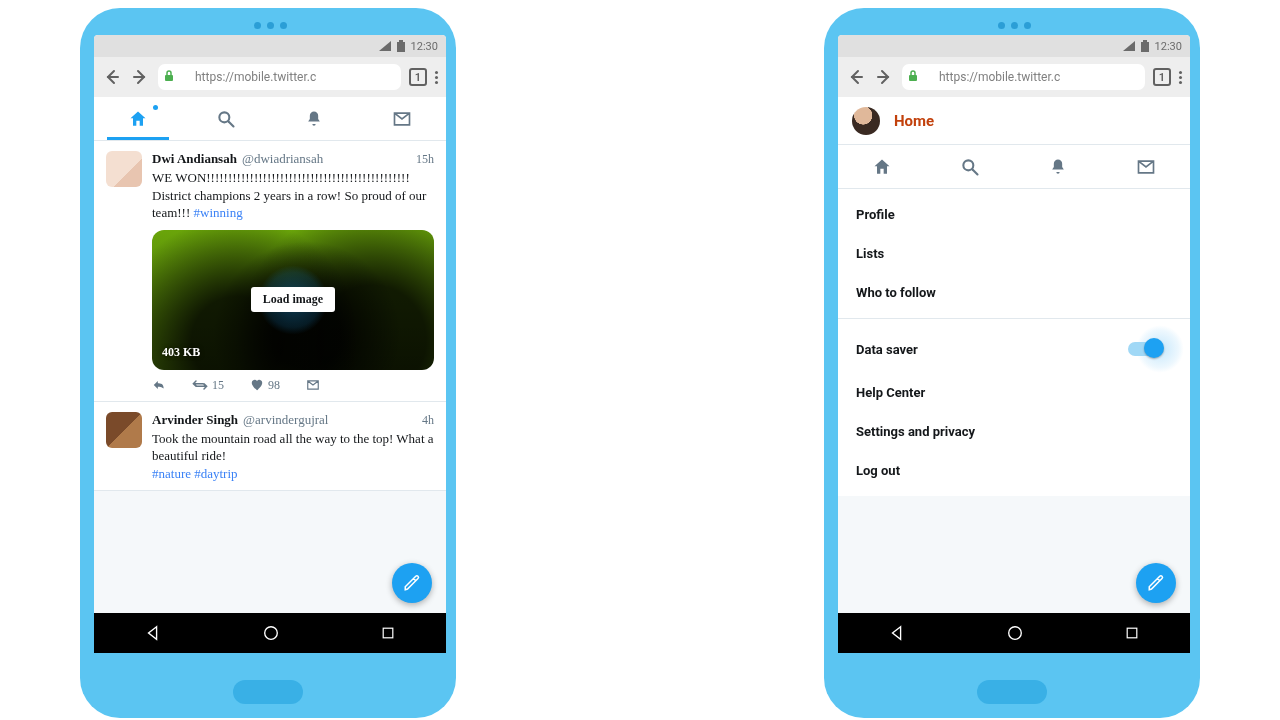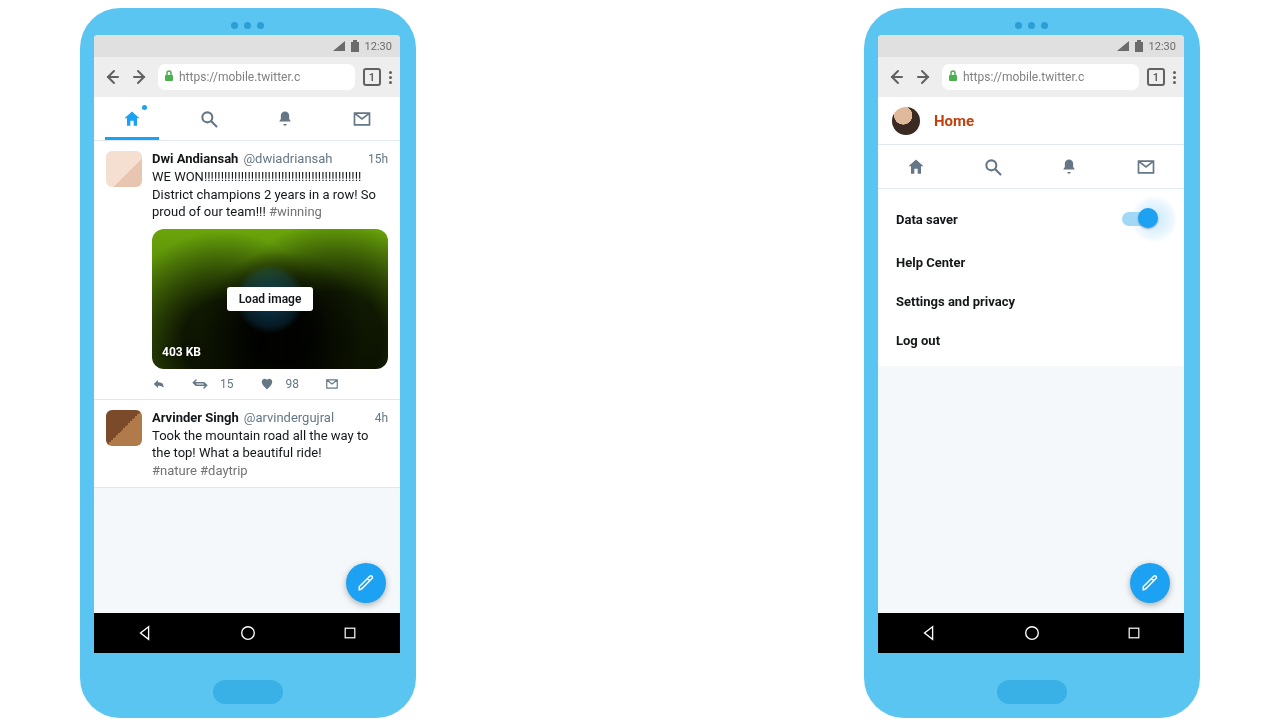--- a/index.html
+++ b/index.html
@@ -7,26 +7,26 @@
     width: 1280px;
     height: 720px;
     background: #fff;
     font-family: -apple-system, BlinkMacSystemFont, "Segoe UI", Roboto, Helvetica, Arial, sans-serif;
     display: flex;
     justify-content: space-between;
     padding: 0 80px;
     overflow: hidden;
   }
   .phone {
-    width: 336px;
+    width: 376px;
     height: 710px;
     margin-top: 8px;
     background: #5bc5f2;
     border-radius: 40px;
-    padding: 14px 16px 0 14px;
+    padding: 14px 10px 0 14px;
     position: relative;
   }
   .speaker-dots {
     display: flex;
     gap: 6px;
     justify-content: center;
     margin-bottom: 6px;
   }
   .speaker-dots span {
     width: 7px; height: 7px; border-radius: 50%;
@@ -80,21 +80,21 @@
     color: #616161;
   }
   .urlbar {
     flex: 1;
     height: 26px;
     background: #fff;
     border-radius: 7px;
     display: flex;
     align-items: center;
     padding: 0 6px;
-    gap: 5px;
+    gap: 21px;
     font-size: 12px;
     color: #808080;
     overflow: hidden;
     white-space: nowrap;
   }
   .lock { color: #4caf50; }
   .tabcount {
     width: 18px; height: 18px;
     border: 2px solid #616161;
     border-radius: 3px;
@@ -155,27 +155,27 @@
     padding: 10px 12px 8px 12px;
     border-bottom: 1px solid #e1e8ed;
     display: flex;
     gap: 10px;
   }
   .avatar {
     width: 36px; height: 36px; border-radius: 6px; flex: 0 0 36px;
   }
   .av1 { background: linear-gradient(135deg, #f4dfd1 0 60%, #e8c5b0 60% 100%); }
   .av2 { background: linear-gradient(135deg, #7a4a2a 0 50%, #b07a4a 50% 100%); border-radius:6px;}
-  .t-body { flex: 1; font-size: 13px; color: #14171a; }
+  .t-body { flex: 1; font-size: 13px; color: #14171a; font-family: Liberation Serif, serif; }
   .t-head { display: flex; align-items: baseline; gap: 5px; }
   .t-name { font-weight: 700; }
   .t-handle { color: #657786; }
   .t-time { margin-left: auto; color: #657786; font-size: 12px; }
   .t-text { margin-top: 2px; line-height: 1.35; }
-  .hashtag { color: #737373; }
+  .hashtag { color: #3b82f6; }
   .media {
     margin-top: 8px;
     height: 140px;
     border-radius: 12px;
     overflow: hidden;
     position: relative;
     background:
       radial-gradient(circle at 30% 80%, rgba(0,0,0,0.8) 0 20%, transparent 55%),
       radial-gradient(circle at 55% 75%, rgba(0,0,0,0.8) 0 18%, transparent 50%),
       radial-gradient(circle at 78% 78%, rgba(0,0,0,0.8) 0 22%, transparent 55%),
@@ -208,21 +208,21 @@
     text-shadow: 0 0 4px rgba(0,0,0,0.6);
   }
   .actions {
     display: flex;
     gap: 26px;
     margin-top: 8px;
     color: #657786;
     font-size: 12px;
     align-items: center;
   }
-  .action { display: flex; align-items: center; gap: 12px; }
+  .action { display: flex; align-items: center; gap: 4px; }
   
   .menu { background: #fff; }
   .menu-sec { padding: 6px 0; border-bottom: 1px solid #e1e8ed; }
   .menu-item {
     display: flex;
     align-items: center;
     justify-content: space-between;
     padding: 12px 18px;
     font-size: 13px;
     font-weight: 700;
@@ -529,20 +529,31 @@
           </svg>
       </div>
       <div class="tw-tab">
         <svg width="20" height="20" viewBox="0 0 24 24">
             <path d="M3 5 h18 v14 H3 Z M3 5 l9 7 l9 -7" stroke="currentColor" stroke-width="2" fill="none"></path>
           </svg>
       </div>
     </div>
 
     <div class="menu">
+      <div class="menu-sec">
+        <div class="menu-item">
+            <span>Profile</span>
+          </div>
+        <div class="menu-item">
+            <span>Lists</span>
+          </div>
+        <div class="menu-item">
+            <span>Who to follow</span>
+          </div>
+      </div>
       <div class="menu-sec" style="border-bottom:none">
         <div class="menu-item">
           <span>Data saver</span>
           <div class="toggle-wrap">
             <div class="toggle-halo"></div>
             <div class="toggle">
                 <div class="knob"></div>
               </div>
           </div>
         </div>

